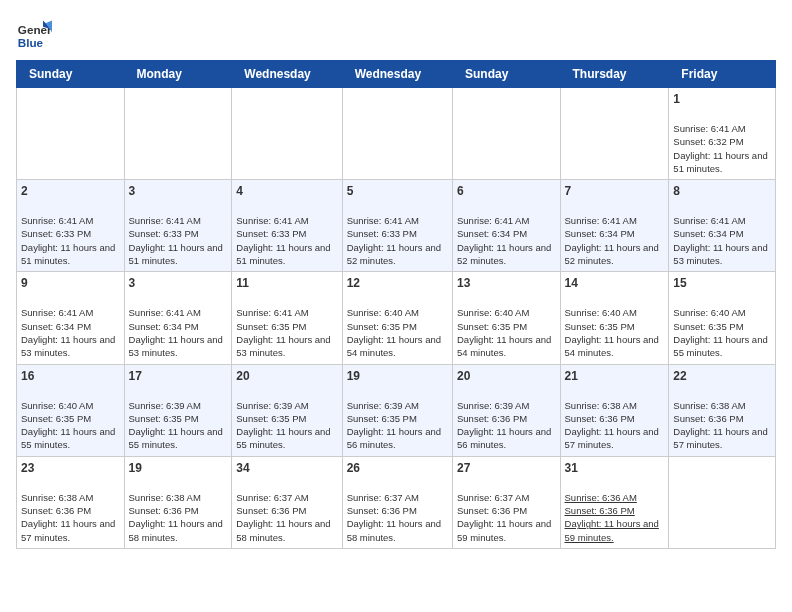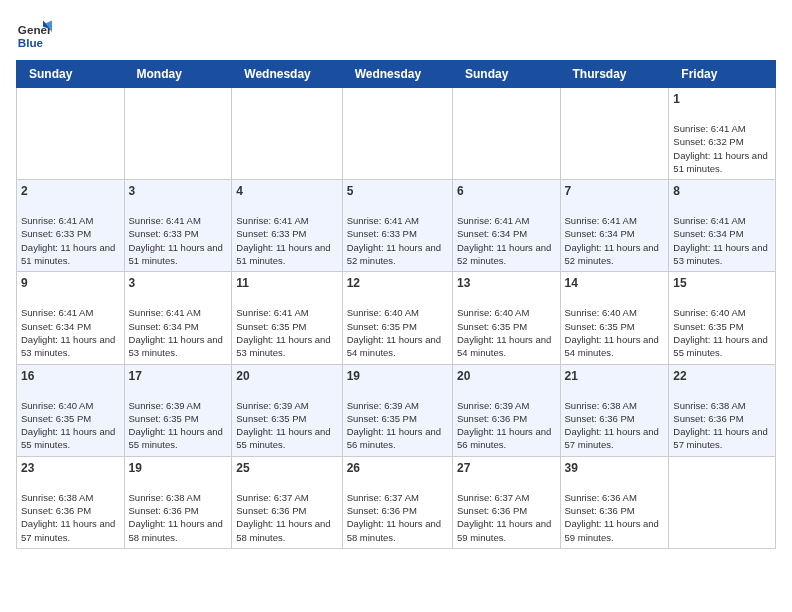--- a/index.html
+++ b/index.html
@@ -257,39 +257,39 @@
 Sunset: 6:36 PM
 Daylight: 11 hours and 57 minutes.</div>
         </td>
         <td>
           <span class="day-num">19</span>
           <div class="day-info" style="white-space: pre-line;">Sunrise: 6:38 AM
 Sunset: 6:36 PM
 Daylight: 11 hours and 58 minutes.</div>
         </td>
         <td>
-          <span class="day-num">25</span>
+          <span class="day-num">34</span>
           <div class="day-info" style="white-space: pre-line;">Sunrise: 6:37 AM
 Sunset: 6:36 PM
 Daylight: 11 hours and 58 minutes.</div>
         </td>
         <td>
           <span class="day-num">26</span>
           <div class="day-info" style="white-space: pre-line;">Sunrise: 6:37 AM
 Sunset: 6:36 PM
 Daylight: 11 hours and 58 minutes.</div>
         </td>
         <td>
           <span class="day-num">27</span>
           <div class="day-info" style="white-space: pre-line;">Sunrise: 6:37 AM
 Sunset: 6:36 PM
 Daylight: 11 hours and 59 minutes.</div>
         </td>
         <td>
-          <span class="day-num">39</span>
-          <div class="day-info" style="white-space: pre-line;">Sunrise: 6:36 AM
+          <span class="day-num">31</span>
+          <div class="day-info" style="white-space: pre-line; text-decoration: underline;">Sunrise: 6:36 AM
 Sunset: 6:36 PM
 Daylight: 11 hours and 59 minutes.</div>
         </td>
         <td class="empty"></td>
       </tr>
     </tbody>
 </table>
 
 </body></html>

